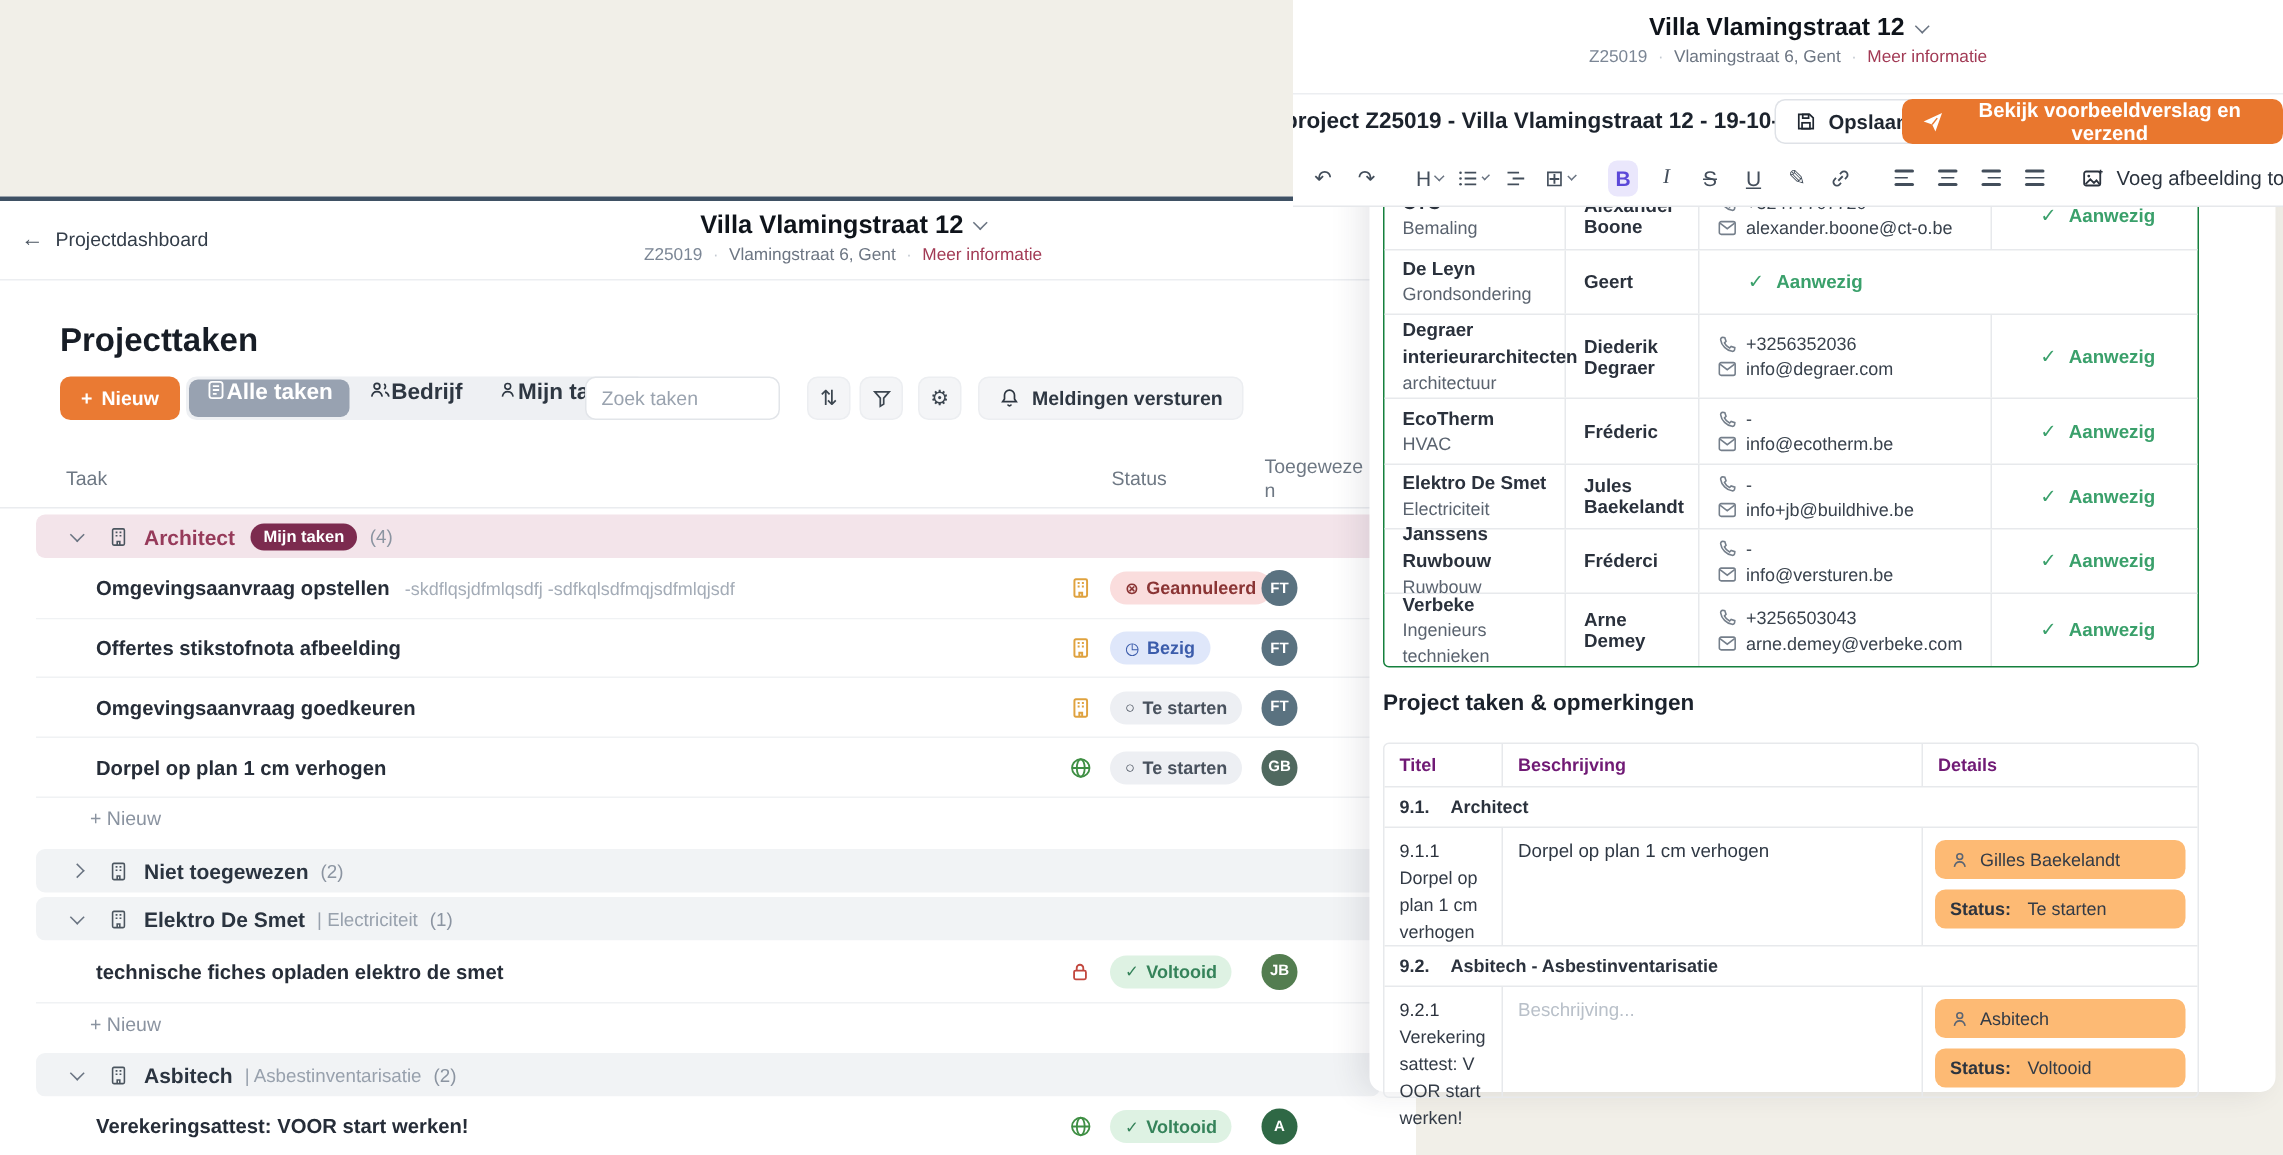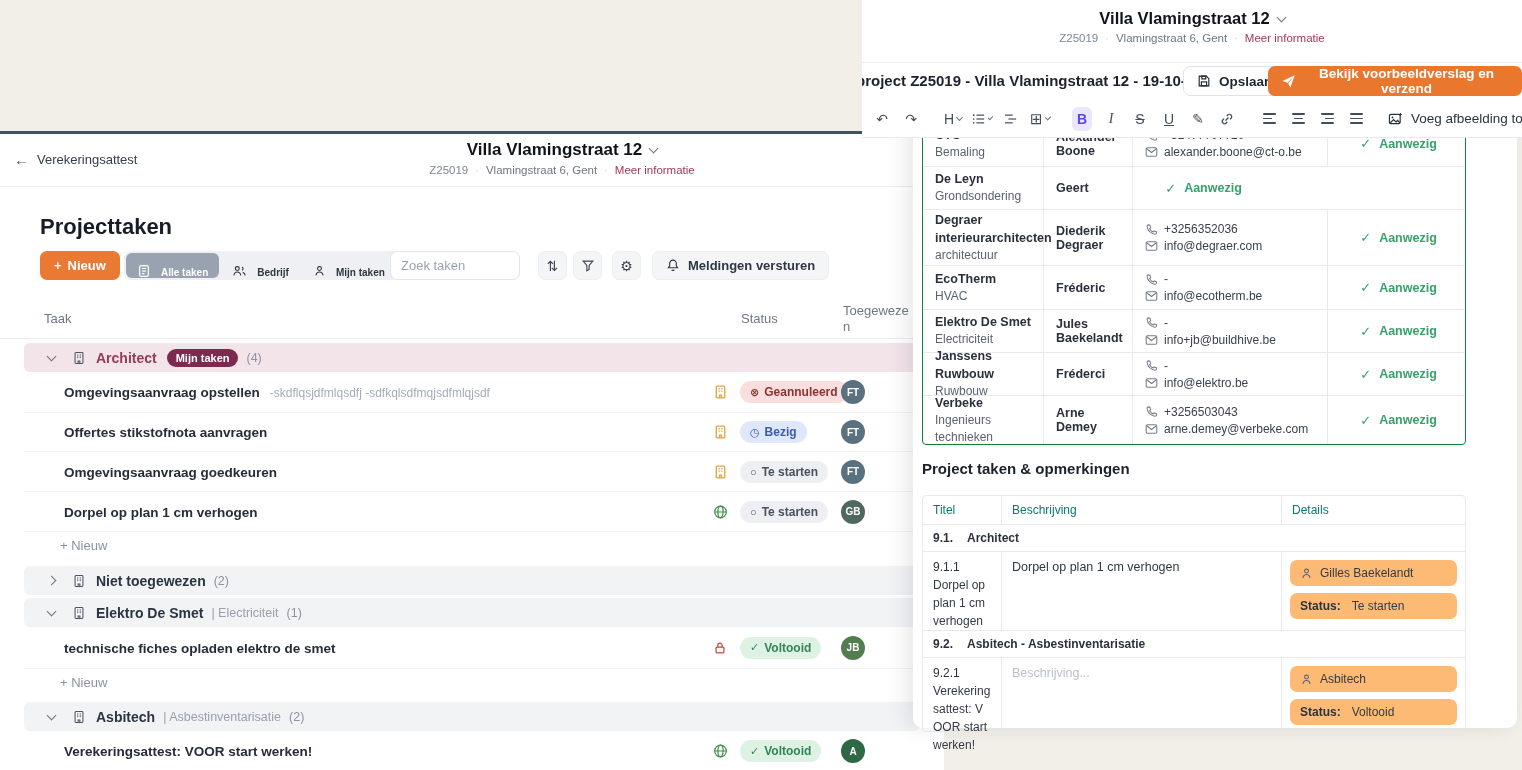--- a/index.html
+++ b/index.html
@@ -23,22 +23,22 @@
   .dotsep { color:#c4cad2; font-size:11px; }
   .more-link { color:#a23a55; cursor:pointer; }
 
   .page-title { position:absolute; left:40px; top:80px; font-size:22px; font-weight:bold; color:#171d26; }
 
   .lw-toolbar { position:absolute; left:0; top:117px; width:100%; height:30px; }
   .btn-new { position:absolute; left:40px; top:0; height:29px; padding:0 14px; background:#ea7a33; color:#fff;
     border:none; border-radius:7px; font-size:13px; font-weight:600; display:flex; align-items:center; gap:6px; cursor:pointer; }
   .segmented { position:absolute; left:124px; top:0; height:29px; background:#eef0f3; border-radius:7px;
     display:flex; align-items:center; padding:2px; gap:2px; }
-  .seg { height:25px; display:flex; align-items:flex-end; gap:10px; padding:0 11px; border-radius:6px;
-    font-size:10px; font-weight:600; color:#2e3742; cursor:pointer; }
+  .seg { height:25px; display:flex; align-items:flex-start; gap:0; padding:0 11px; border-radius:6px;
+    font-size:15px; font-weight:600; color:#2e3742; cursor:pointer; }
   .seg.active { background:#98a2b1; color:#fff; }
   .search-box { position:absolute; left:390px; top:0; width:130px; height:29px; background:#fff;
     border:1px solid #e2e5e9; border-radius:7px; padding:0 10px; font-size:13px; color:#39424d;
     font-family:"Liberation Sans",sans-serif; }
   .search-box::placeholder { color:#9aa3af; }
   .icon-btn { position:absolute; top:0; height:29px; background:#f4f5f7; border:1px solid #eceef1; border-radius:7px;
     display:flex; align-items:center; justify-content:center; color:#3c4650; cursor:pointer; font-size:14px; }
   .btn-notify { position:absolute; left:652px; top:0; height:29px; background:#f4f5f7; border:1px solid #eceef1;
     border-radius:7px; display:flex; align-items:center; gap:8px; padding:0 13px; font-size:13px; font-weight:600;
     color:#2e3742; cursor:pointer; }
@@ -121,21 +121,21 @@
 
   
   .pt-heading { position:absolute; left:9px; top:460px; font-size:15px; font-weight:bold; color:#1b222c; }
   .ptable { position:absolute; left:9px; top:495px; width:544px; border:1px solid #e7e9ec; border-radius:4px; font-size:12px; }
   .p-row { display:flex; border-bottom:1px solid #e7e9ec; }
   .p-row:last-child { border-bottom:none; }
   .p-cell { padding:6px 10px; }
   .pc-titel { width:79px; border-right:1px solid #e7e9ec; }
   .pc-desc { width:280px; border-right:1px solid #e7e9ec; }
   .pc-det { width:183px; padding:8px; }
-  .p-headrow .p-cell { font-weight:normal; color:#0f766e; padding-top:7px; padding-bottom:7px; }
+  .p-headrow .p-cell { font-weight:bold; color:#701a75; padding-top:7px; padding-bottom:7px; }
   .p-secrow { padding:6px 10px; font-weight:bold; color:#2b323d; display:flex; gap:14px; width:100%; }
   .pt-num { color:#2b323d; line-height:1.5; }
   .pt-name { color:#333b46; line-height:1.5; }
   .pt-desc-text { color:#2f3844; font-size:12.5px; padding-top:2px; }
   .pt-placeholder { color:#b9c0c9; font-size:12.5px; padding-top:2px; }
   .pill { background:#fdba74; border-radius:7px; padding:6px 10px; font-size:12px; color:#333b46;
     display:flex; align-items:center; gap:7px; margin-bottom:7px; }
   .pill:last-child { margin-bottom:0; }
   .pill .ic { color:#5b6573; }
   .pill-status-label { font-weight:600; color:#2c343f; margin-right:4px; }
@@ -143,21 +143,21 @@
 </head>
 <body>
 
 <div class="screen">
 
   <div class="left-window">
 
     <div class="lw-header">
       <div class="back-link">
         <span class="back-arrow">←</span>
-        <span>Verekeringsattest</span>
+        <span>Projectdashboard</span>
       </div>
       <div class="proj-title-block">
         <div class="proj-title">
           <span>Villa Vlamingstraat 12</span>
           <span class="chev"></span>
         </div>
         <div class="proj-sub">
           <span style="color:#7b8695">Z25019</span>
           <span class="dotsep">·</span>
           <span>Vlamingstraat 6, Gent</span>
@@ -248,21 +248,21 @@
             <path d="M5.8 4.5h1.4M8.8 4.5h1.4M5.8 7h1.4M8.8 7h1.4M7 14v-2.6h2V14"></path>
           </svg>
         <span class="sbadge sb-cancel">
             <span class="bic">⊗</span>
             <span>Geannuleerd</span>
           </span>
         <span class="avatar av-ft">FT</span>
       </div>
 
       <div class="trow" style="height:39px">
-        <span class="ttitle">Offertes stikstofnota aanvragen</span>
+        <span class="ttitle">Offertes stikstofnota afbeelding</span>
         <svg class="ic ticon" width="15" height="15" viewBox="0 0 16 16" fill="none" stroke="#dfa23f" stroke-width="1.4">
             <rect x="3.5" y="1.8" width="9" height="12.4" rx="1"></rect>
             <path d="M5.8 4.5h1.4M8.8 4.5h1.4M5.8 7h1.4M8.8 7h1.4M7 14v-2.6h2V14"></path>
           </svg>
         <span class="sbadge sb-busy">
             <span class="bic">◷</span>
             <span>Bezig</span>
           </span>
         <span class="avatar av-ft">FT</span>
       </div>
@@ -488,21 +488,21 @@
               <svg class="ic" width="13" height="13" viewBox="0 0 16 16" fill="none" stroke="currentColor" stroke-width="1.3">
                 <path d="M4.3 2.3c-1 .1-1.9 1-1.7 2.1.3 2.2 1.4 4.4 3.2 6.2s4 2.9 6.2 3.2c1.1.2 2-.7 2.1-1.7l.1-1.3-3-1-1.3 1.3c-1.7-.8-3.4-2.5-4.2-4.2l1.3-1.3-1-3z"></path>
               </svg>
               <span>-</span>
             </div>
           <div class="cline">
               <svg class="ic" width="13" height="12" viewBox="0 0 16 14" fill="none" stroke="currentColor" stroke-width="1.3">
                 <rect x="1.5" y="1.8" width="13" height="10.4" rx="1.5"></rect>
                 <path d="M2 3l6 4.6L14 3"></path>
               </svg>
-              <span>info@elektro.be</span>
+              <span>info@versturen.be</span>
             </div>
         </div>
         <div class="c-cell cc-pres">
             <span class="pres-check">✓</span>
             <span class="pres-label">Aanwezig</span>
           </div>
       </div>
       <div class="c-row" style="height:48px">
         <div class="c-cell cc-comp">
             <span class="comp-name">Verbeke</span>

